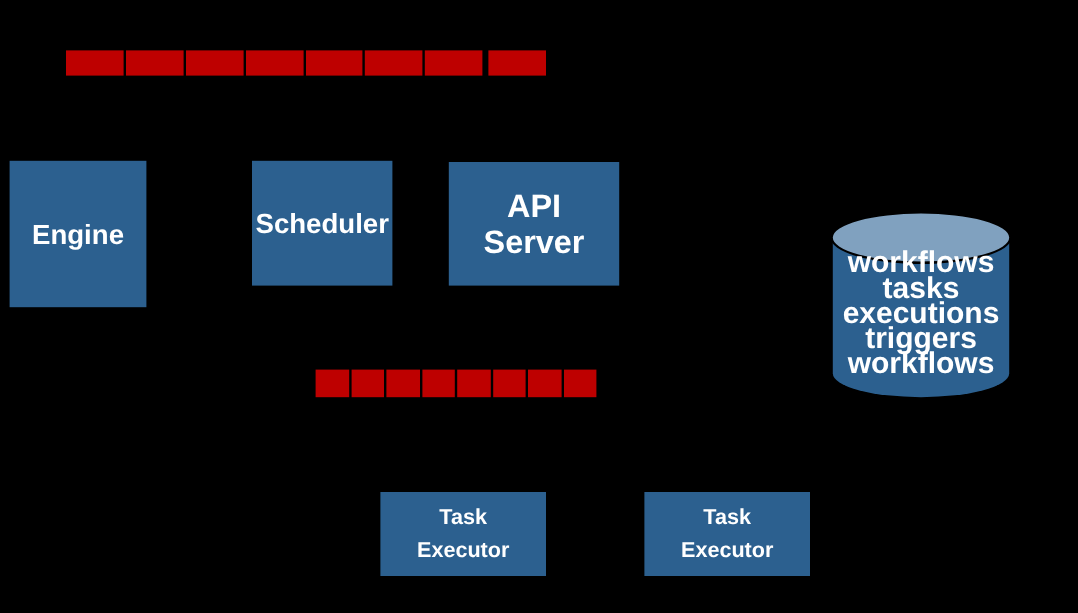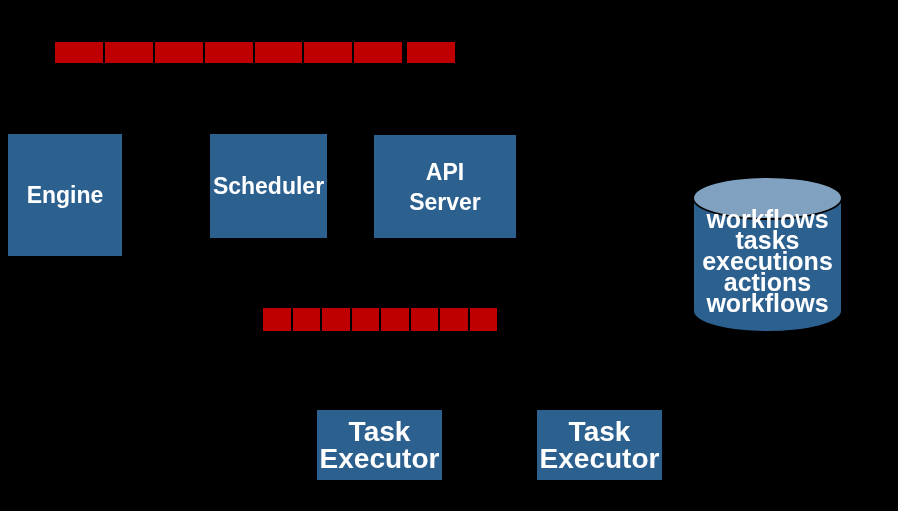--- a/index.html
+++ b/index.html
@@ -16,22 +16,22 @@
   .queue-bottom { left:263px; top:308px; width:234px; height:23px; }
   
   .box {
     position:absolute; background:var(--blue,#2C608F);
     color:var(--text,#FFFFFF); font-weight:bold;
     display:flex; align-items:center; justify-content:center;
     text-align:center; white-space:pre-line;
   }
   #engine    { left:8px;   top:134px; width:114px; height:122px; font-size:23px; }
   #scheduler { left:210px; top:134px; width:117px; height:104px; font-size:23px; }
-  #api-server{ left:374px; top:135px; width:142px; height:103px; font-size:23px; line-height:30px; }
-  .executor  { top:410px; width:125px; height:70px; font-size:28px; line-height:27px; }
+  #api-server{ left:374px; top:135px; width:142px; height:103px; font-size:27px; line-height:30px; }
+  .executor  { top:410px; width:138px; height:70px; font-size:18px; line-height:27px; }
   #executor-1 { left:317px; }
   #executor-2 { left:537px; }
   
   .cylinder { position:absolute; left:692px; top:176px; width:151px; height:157px; }
   .cyl-body {
     position:absolute; left:0; right:0; top:22px; bottom:0;
     background:var(--blue,#2C608F); box-sizing:border-box;
     border:2px solid #000; border-top:none;
     border-radius:0 0 50% 50% / 0 0 22px 22px;
   }
@@ -86,18 +86,18 @@
   <div class="box executor" id="executor-2">Task
 Executor</div>
 
   <div class="cylinder">
     <div class="cyl-body"></div>
     <div class="cyl-top"></div>
     <div class="cyl-text">
         <div class="cyl-line">workflows</div>
         <div class="cyl-line">tasks</div>
         <div class="cyl-line">executions</div>
-        <div class="cyl-line">actions</div>
+        <div class="cyl-line">triggers</div>
         <div class="cyl-line">workflows</div>
       </div>
   </div>
 
 </div>
 
 </body></html>

